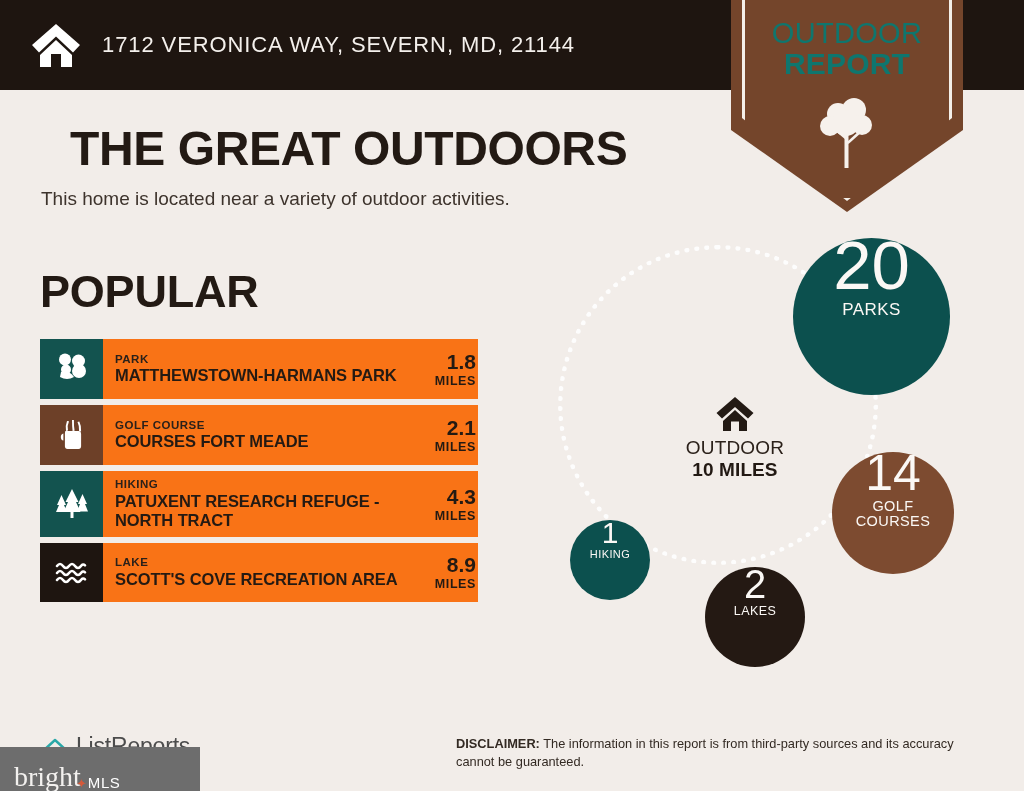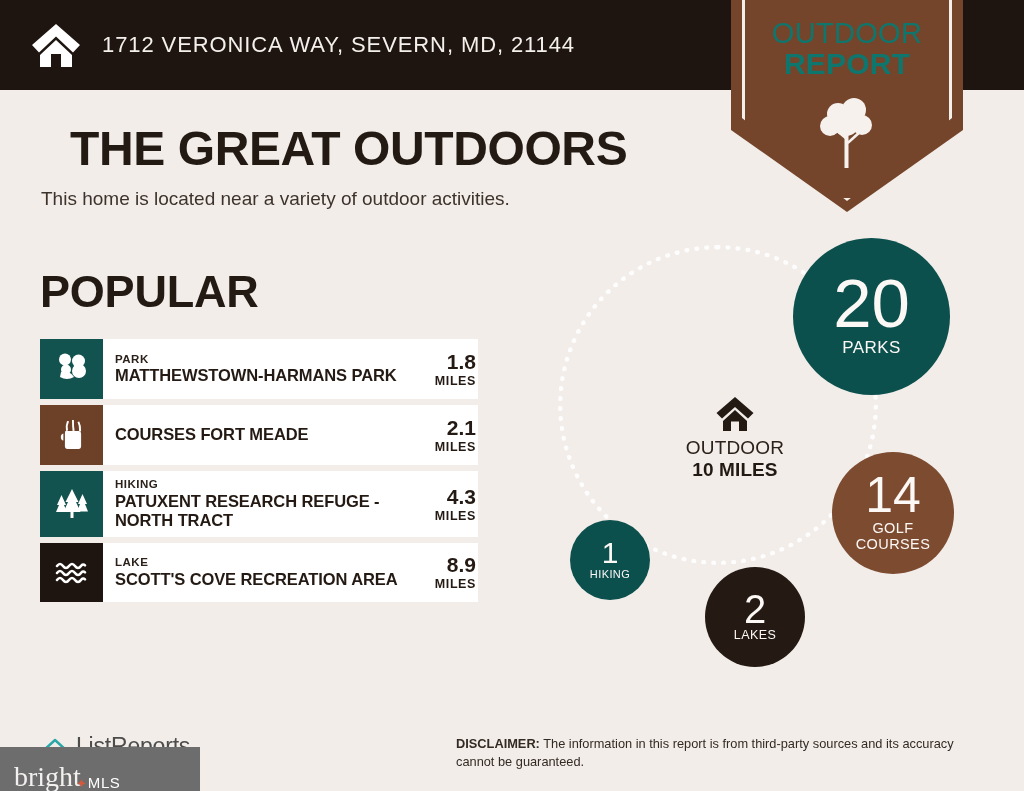--- a/index.html
+++ b/index.html
@@ -65,21 +65,21 @@
   }
   #popular {
     position:absolute; left:40px; top:266px;
     font-size:45px; font-weight:bold; color:#231a14; letter-spacing:-0.2px;
   }
 
   
   #list { position:absolute; left:40px; top:339px; width:438px; }
   .row {
     position:relative;
-    background:#ffffff;
+    background:#f97316;
     display:flex; align-items:stretch;
     margin-bottom:6px;
   }
   .row .iconbox {
     width:63px; min-width:63px;
     display:flex; align-items:center; justify-content:center;
   }
   .row .mid { flex:1; padding:7px 4px 8px 12px; display:flex; flex-direction:column; justify-content:center; }
   .row .cat { font-size:11.5px; font-weight:bold; color:#2b211a; letter-spacing:0.5px; line-height:1.25; }
   .row .nm  { font-size:16.5px; font-weight:bold; color:#241a13; letter-spacing:-0.1px; line-height:1.15; }
@@ -95,21 +95,21 @@
   
   #bubbles { position:absolute; left:530px; top:225px; width:470px; height:460px; }
   #dotcircle {
     position:absolute; left:28px; top:20px; width:320px; height:320px;
     border-radius:50%;
     border:5px dotted #ffffff;
     opacity:.92;
   }
   .bub {
     position:absolute; border-radius:50%;
-    display:flex; flex-direction:column; align-items:center; justify-content:center;
+    display:flex; flex-direction:column; align-items:center; justify-content:flex-start;
     color:#fbf8f5; text-align:center;
   }
   .bub .num { font-weight:400; line-height:0.92; }
   .bub .lbl { font-weight:400; letter-spacing:0.4px; line-height:1.04; }
 
   #bub-parks { left:263px; top:13px; width:157px; height:157px; background:#0c504e; }
   #bub-parks .num { font-size:69px; margin-top:-4px; }
   #bub-parks .lbl { font-size:17px; margin-top:4px; }
 
   #bub-golf { left:302px; top:227px; width:122px; height:122px; background:#7d4b30; }
@@ -217,20 +217,21 @@
         <g fill="#ffffff">
           <path d="M11 3 q-2 5 -1 10 l2 -0.5 q-1 -5 1 -9.2 z"></path>
           <path d="M16 2 q0 6 0.6 11 l2 -0.3 q-0.8 -5 -0.7 -10.8 z"></path>
           <path d="M21.5 4 q2 4 1.6 9.3 l2 0.2 q0.3 -6 -1.8 -10 z"></path>
           <path d="M9.5 13 h13 q2.6 0 2.6 3 v12 q0 3 -2.6 3 h-11 q-2.6 0 -2.6 -3 v-12 q0 -3 0.6 -3 z"></path>
           <path d="M7.4 15.5 q-2.6 0.6 -2.6 3.5 q0 3 2.6 3.6 z"></path>
         </g>
       </svg>
     </div>
     <div class="mid">
+      <div class="cat">GOLF COURSE</div>
       <div class="nm">COURSES FORT MEADE</div>
     </div>
     <div class="dist">
       <div class="dnum">2.1</div>
       <div class="dunit">MILES</div>
     </div>
   </div>
 
   <div class="row r3">
     <div class="iconbox" style="background:#13534f">

